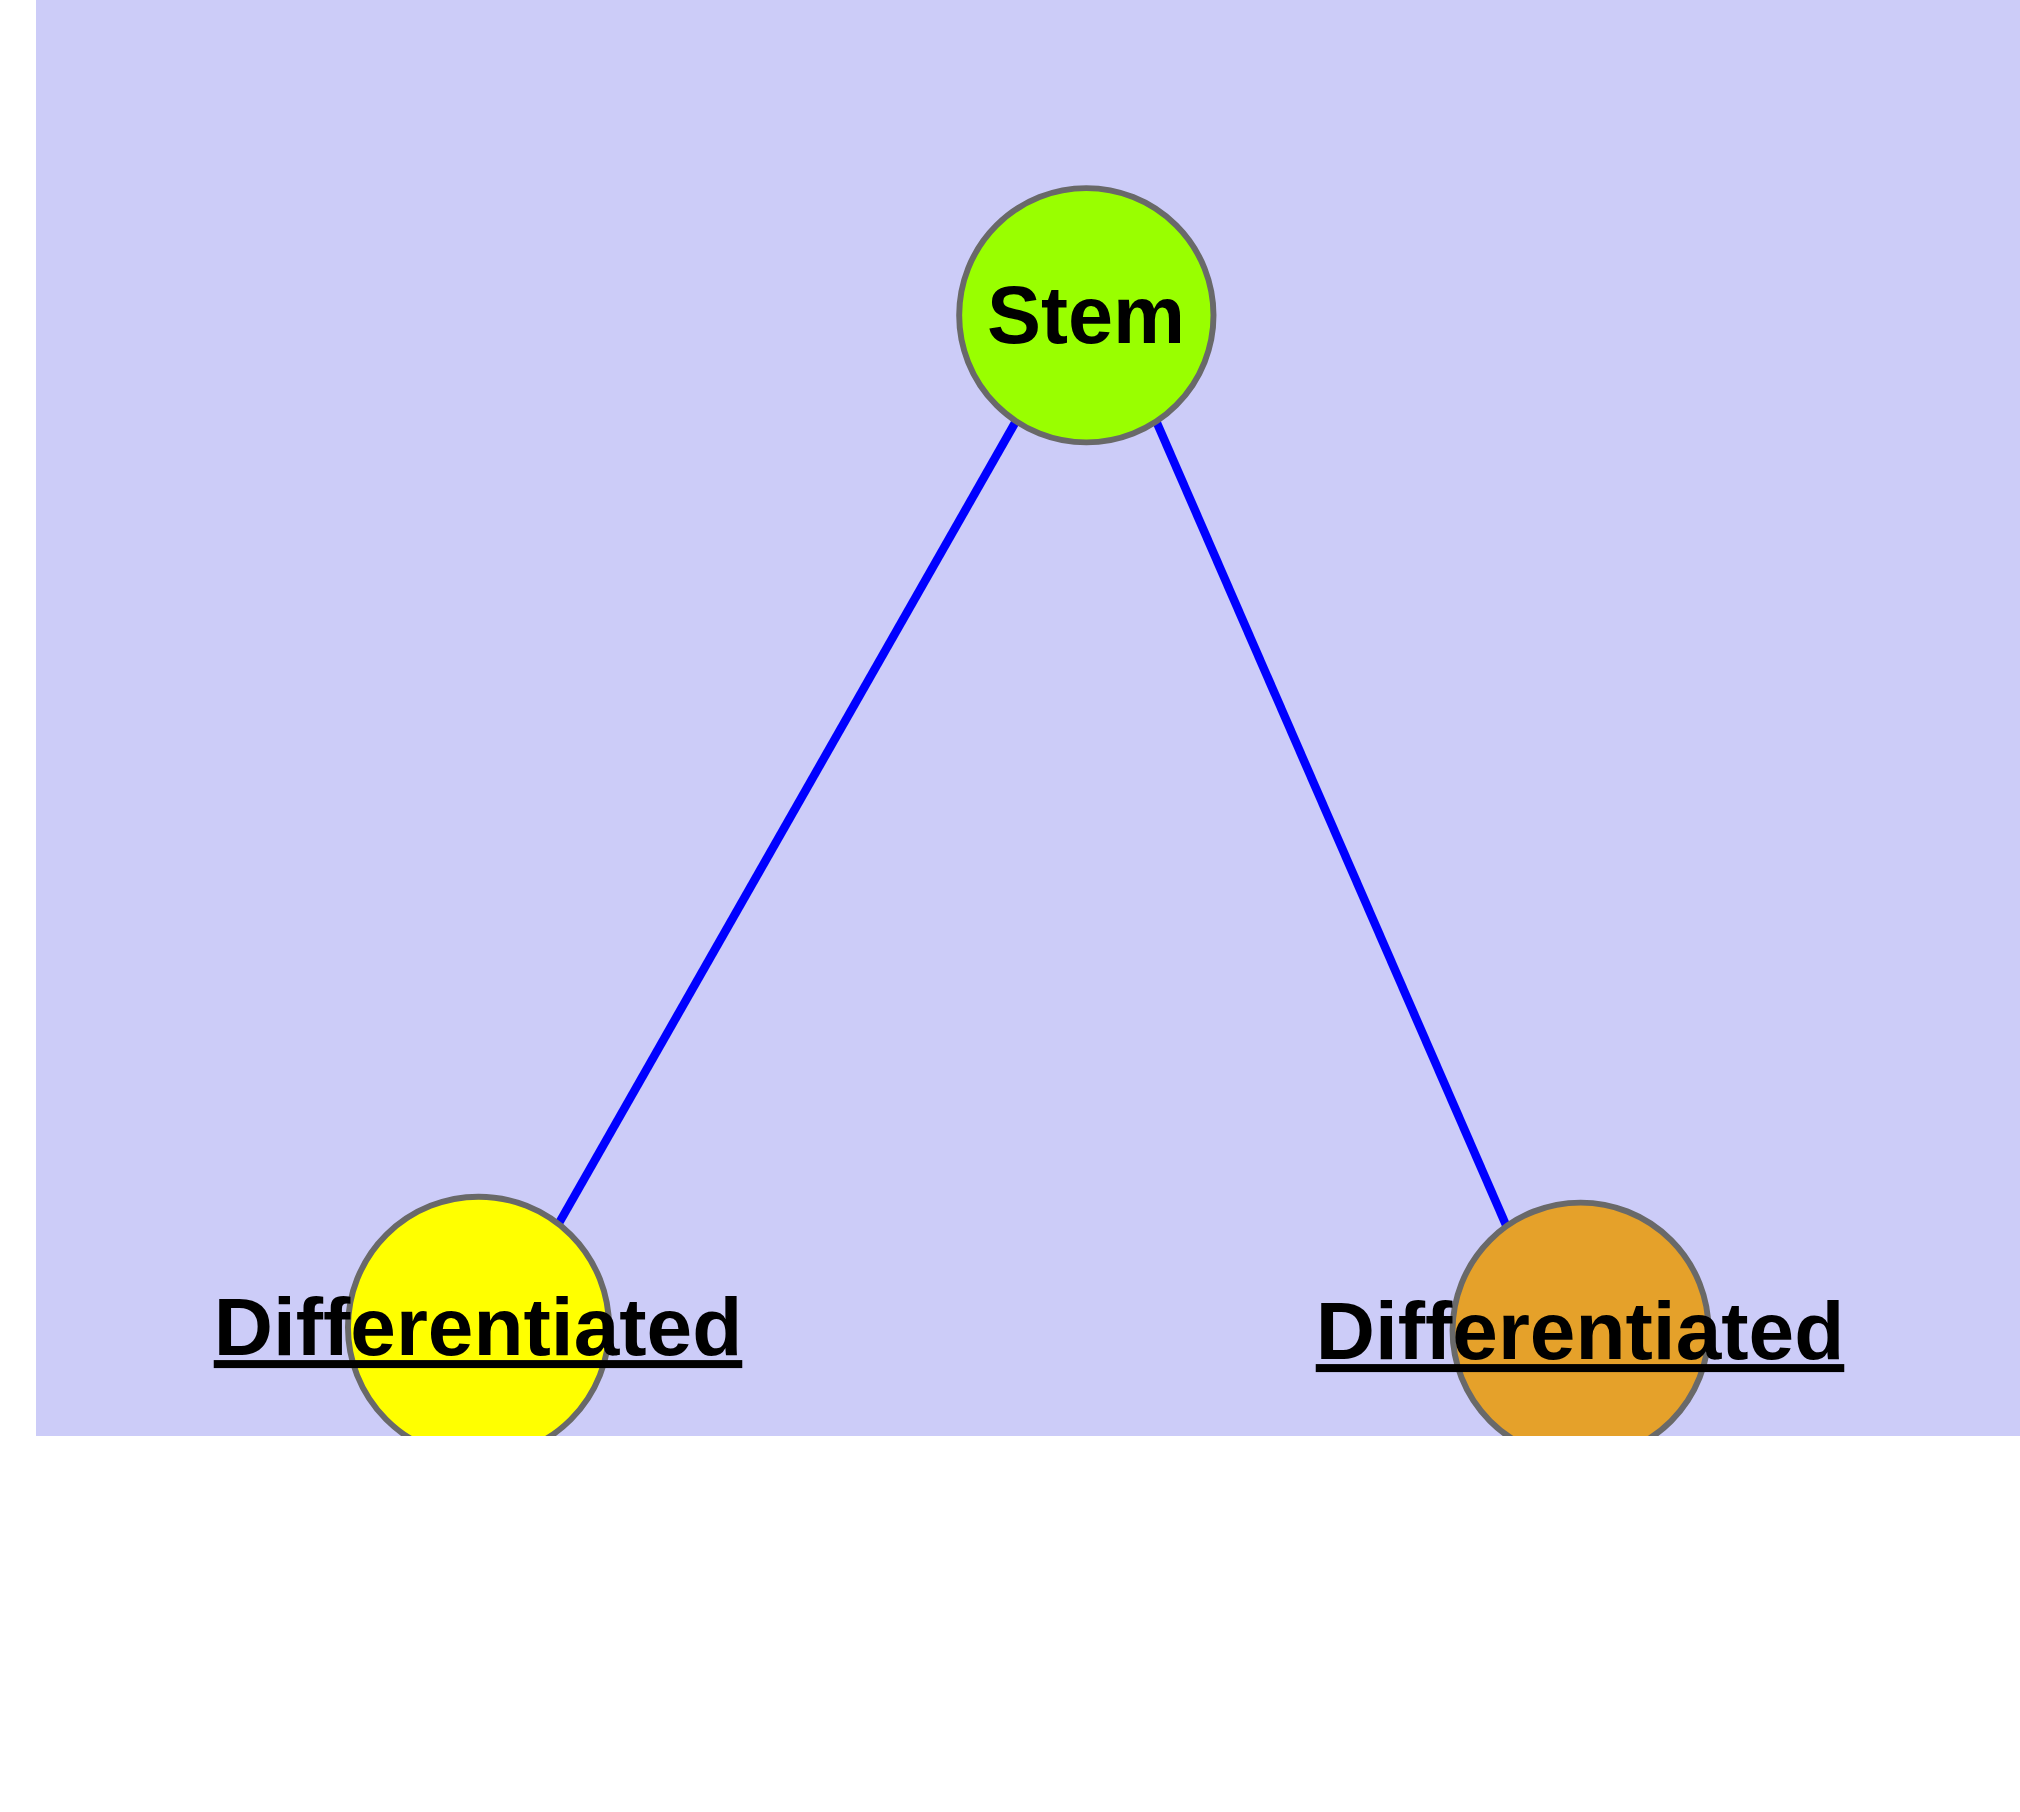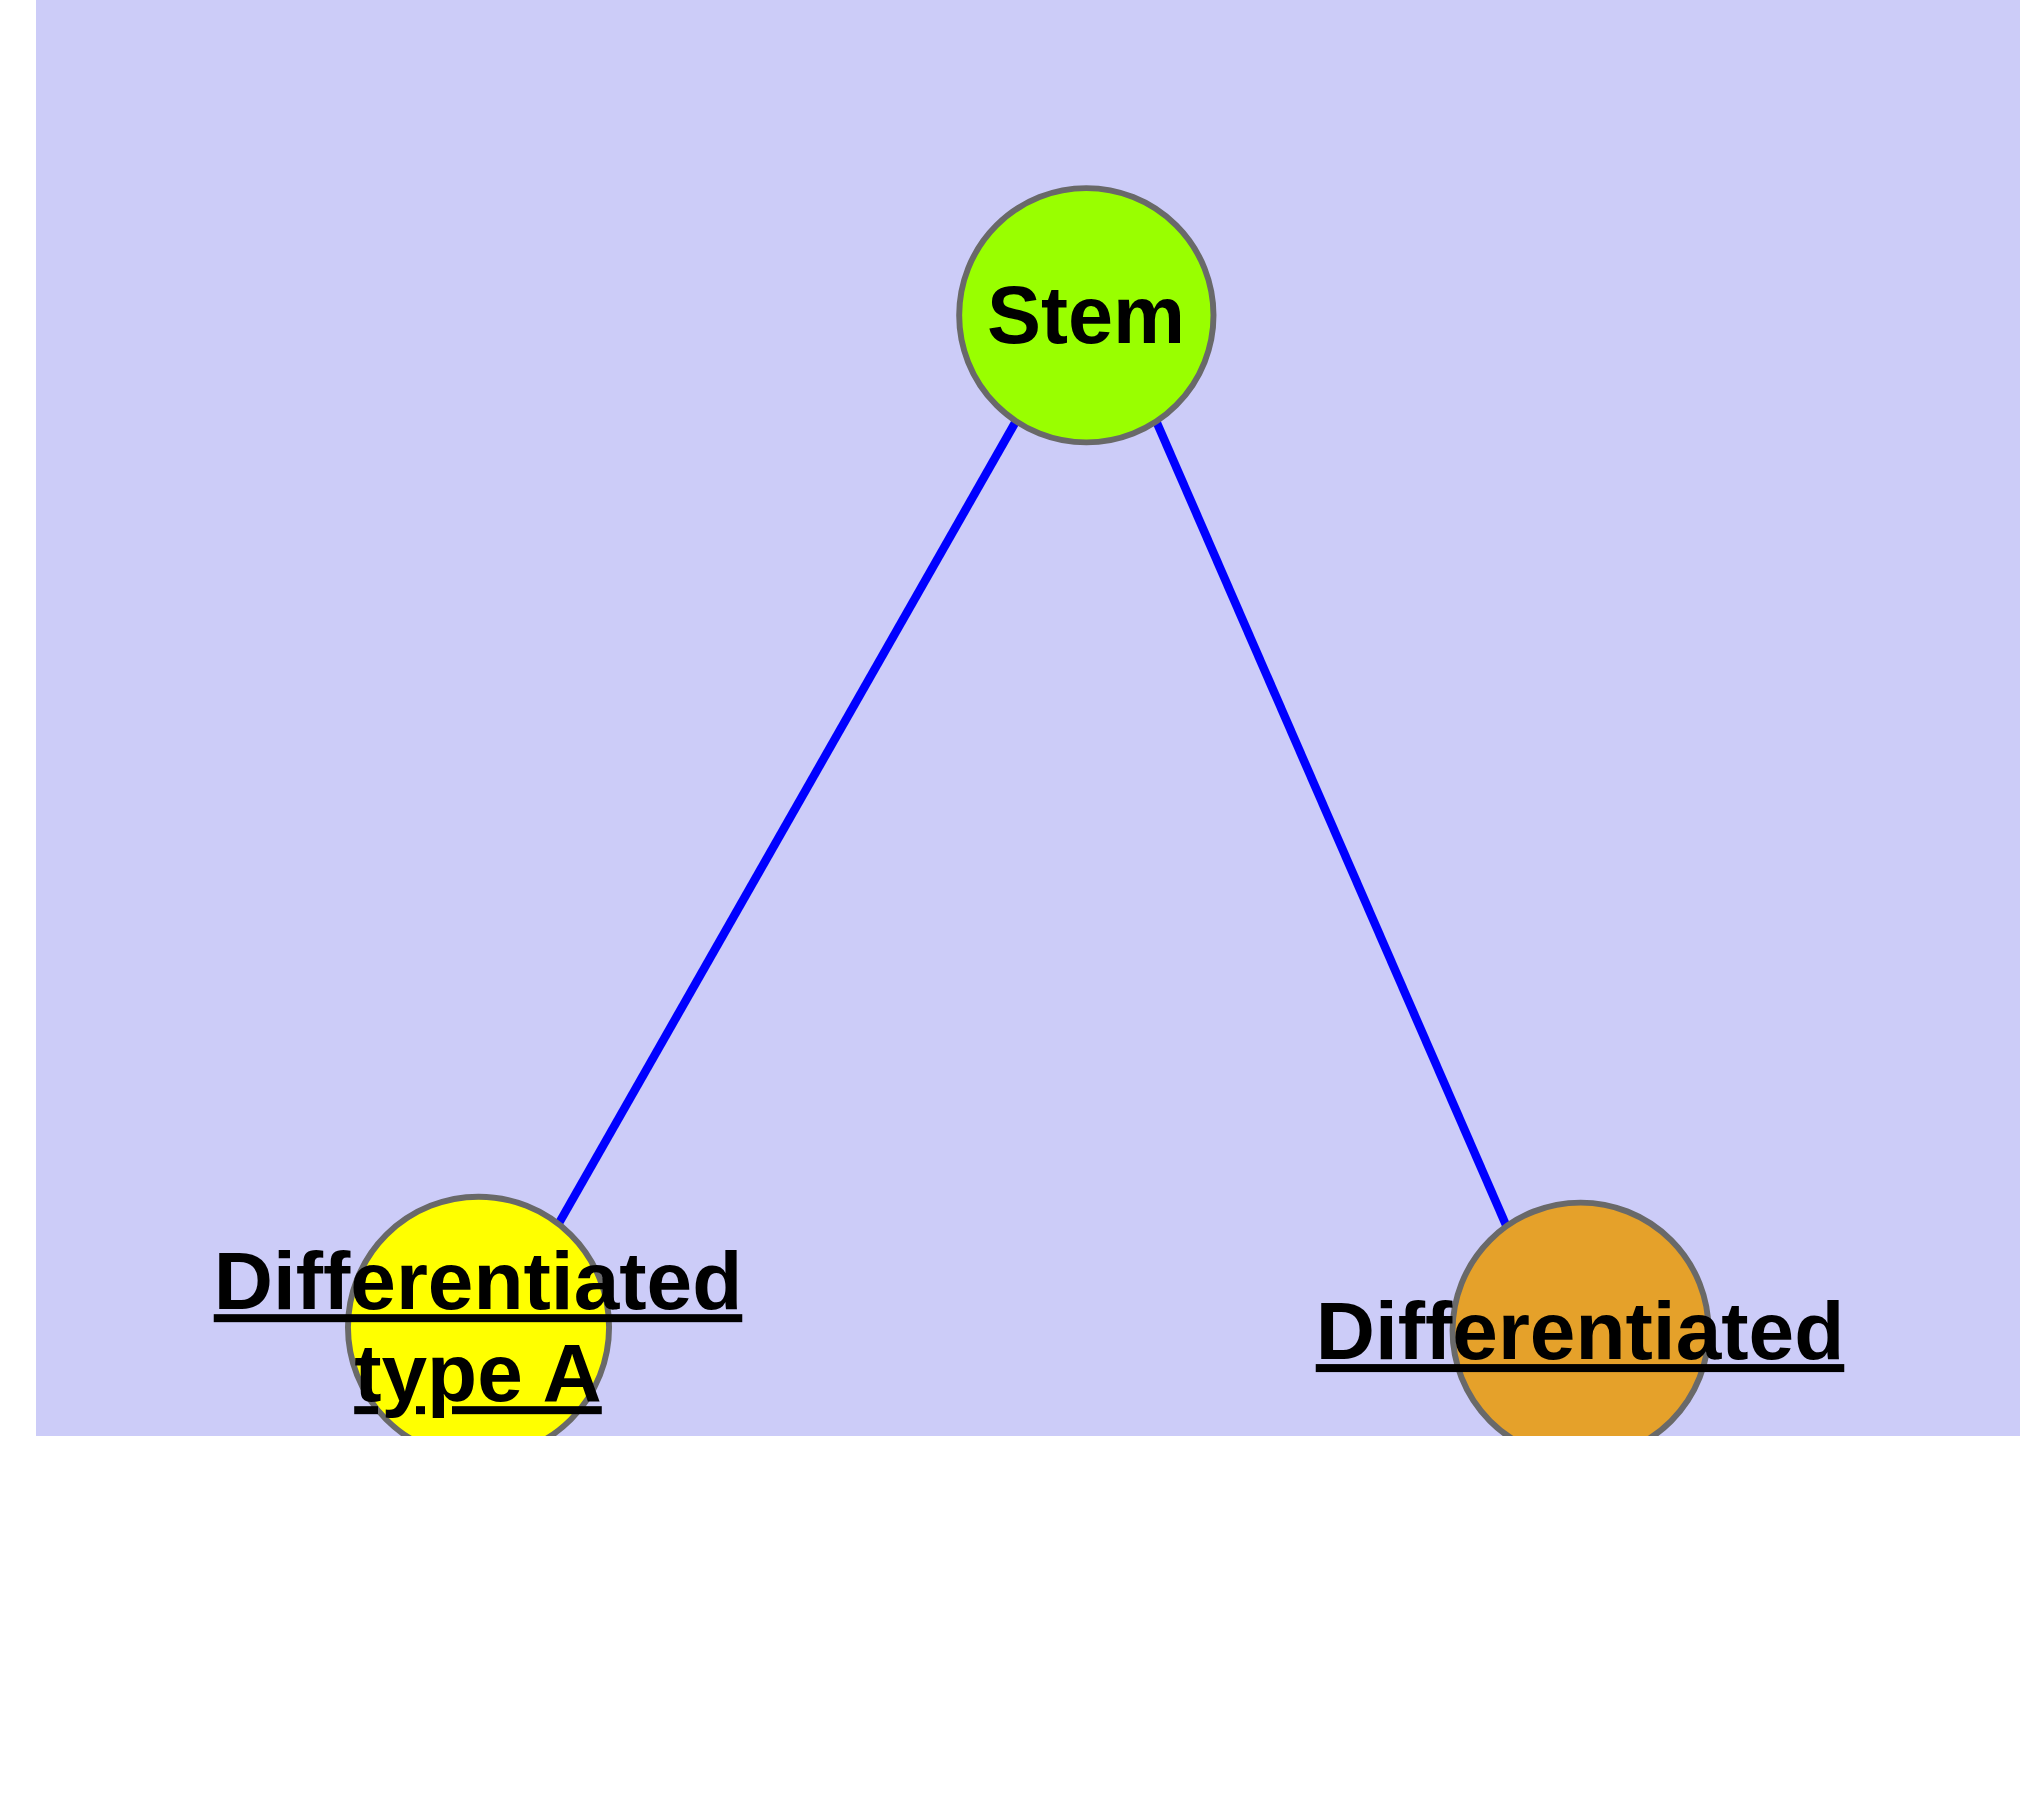--- a/index.html
+++ b/index.html
@@ -58,21 +58,20 @@
         <circle cx="1822" cy="1570" r="151" fill="#e5a12a" stroke="#696969" stroke-width="7"></circle>
       </g>
   </svg>
 
   <div id="labels-layer">
       <div class="node-label stem" style="left: 1050px; top: 315px; font-size: 81px; color: rgb(0, 0, 0);">
         <div>Stem</div>
       </div>
       <div class="node-label leaf" style="left: 442px; top: 1327px; font-size: 82px; color: rgb(0, 0, 0);">
         <div>Differentiated</div>
-        <div>type A</div>
       </div>
       <div class="node-label leaf" style="left: 1544px; top: 1331px; font-size: 82px; color: rgb(0, 0, 0);">
         <div>Differentiated</div>
       </div>
     </div>
 
 </div>
 
 
 </body></html>

